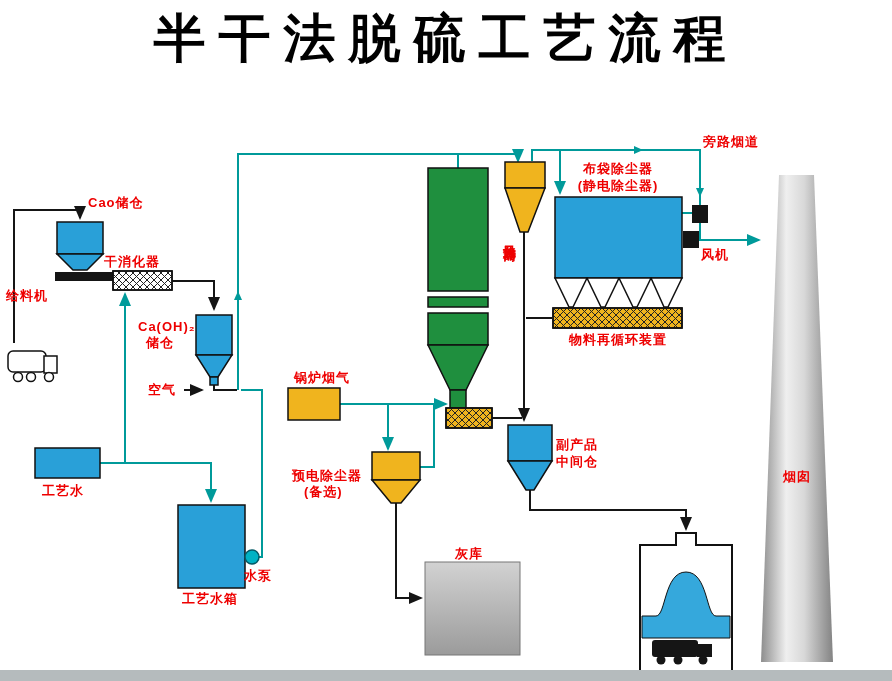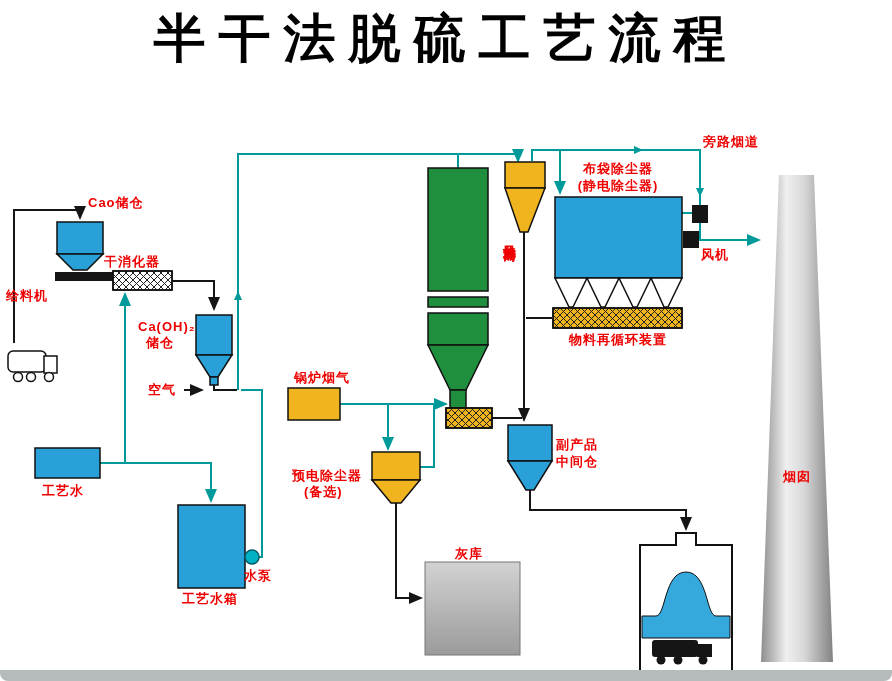--- a/index.html
+++ b/index.html
@@ -1,17 +1,17 @@
 <!DOCTYPE html>
 <html style="--label_red: #ee0000; --equipment_blue: #29a0d8; --tower_green: #1f8f3e; --equipment_yellow: #f0b41e; --pipe_teal: #009a9a; --line_black: #151515;"><head>
 <meta charset="utf-8">
 <style>
   html,body{margin:0;padding:0;background:#fff;}
   body{font-family:"Liberation Sans",sans-serif;}
-  #stage{position:relative;width:892px;height:681px;background:#fff;overflow:hidden;border-radius:8px;}
+  #stage{position:relative;width:892px;height:681px;background:#fff;overflow:hidden;}
   #title{position:absolute;top:4px;left:0;width:100%;text-align:center;
          font-family:"Liberation Serif","DejaVu Serif",serif;font-weight:700;
          font-size:52px;letter-spacing:13px;color:#000;white-space:nowrap;}
   #diagram{position:absolute;left:0;top:0;}
   .pipe{stroke:var(--pipe_teal,#009a9a);stroke-width:2;fill:none;}
   .bline{stroke:var(--line_black,#151515);stroke-width:2;fill:none;}
   .blue{fill:var(--equipment_blue,#29a0d8);stroke:#111;stroke-width:1.5;}
   .green{fill:var(--tower_green,#1f8f3e);stroke:#111;stroke-width:1.5;}
   .yellow{fill:var(--equipment_yellow,#f0b41e);stroke:#111;stroke-width:1.5;}
   .whiteq{fill:#ffffff;stroke:#111;stroke-width:1.5;}

